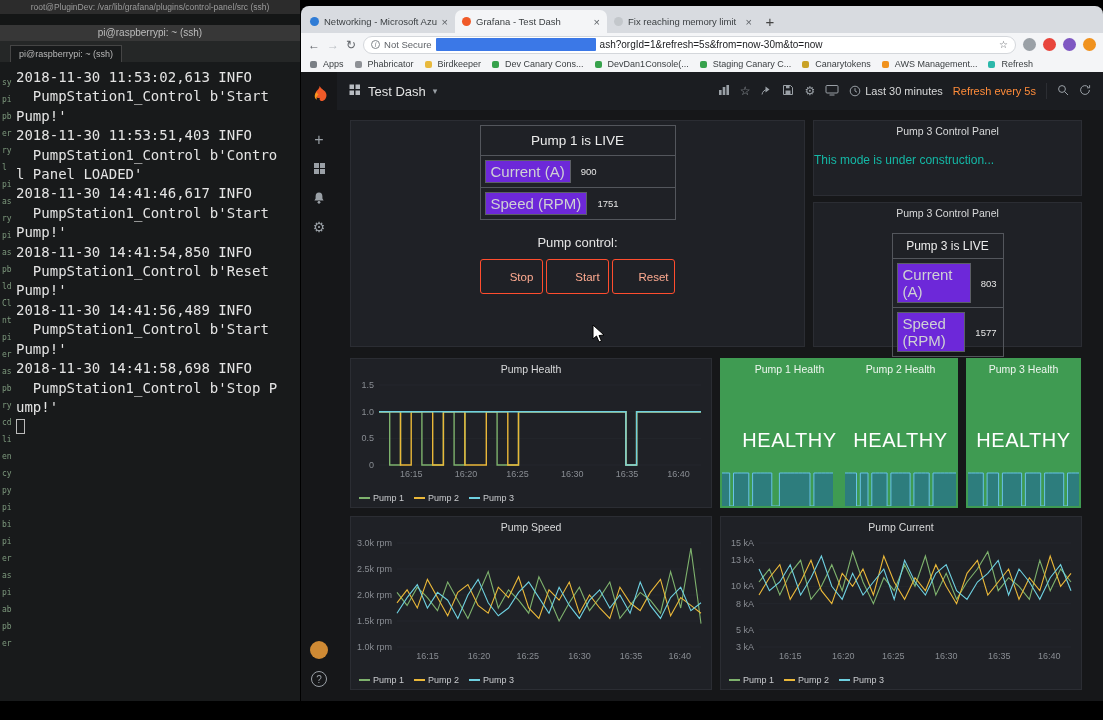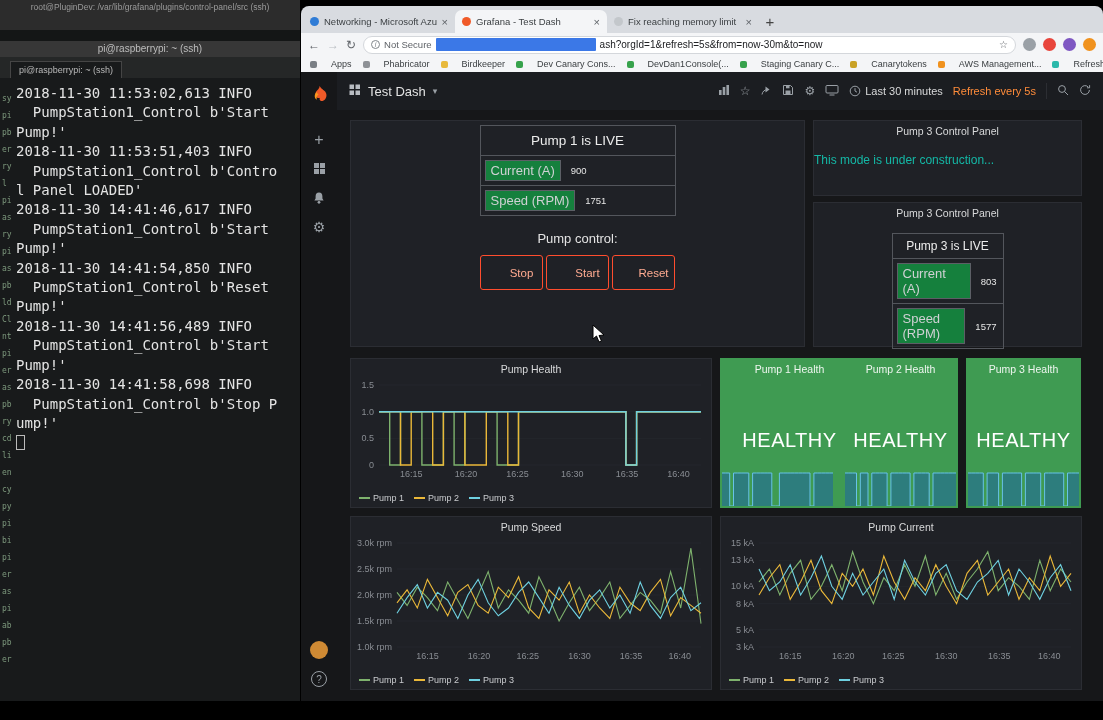--- a/index.html
+++ b/index.html
@@ -2,21 +2,21 @@
 <html><head>
 <meta charset="utf-8">
 <style>
   * { box-sizing:border-box; margin:0; padding:0; }
   html,body { width:1103px; height:720px; background:#000; overflow:hidden;
               font-family:"Liberation Sans",sans-serif; }
   #screen { position:relative; width:1103px; height:720px; background:#000; }
 
   
   .term { position:absolute; left:0; top:0; width:300px; height:701px; background:#181a1b; }
-  .term-bar1 { height:30px; background:#2c2c2c; color:#9b9b9b; font-size:8.5px; line-height:14px;
+  .term-bar1 { height:14px; background:#2c2c2c; color:#9b9b9b; font-size:8.5px; line-height:14px;
                text-align:center; white-space:nowrap; overflow:hidden; }
   .term-mid { height:11px; background:#141616; }
   .term-bar2 { height:16px; background:#373737; color:#bdbdbd; font-size:10px; line-height:16px; text-align:center; }
   .term-tabbar { height:21px; background:#252727; display:flex; align-items:flex-end; padding-left:10px; }
   .term-tab { background:#181a1b; border:1px solid #454545; border-bottom:none; color:#b9b9b9;
               font-size:9px; padding:3px 8px; }
   .term-body { display:flex; height:639px; }
   .term-gutter { width:14px; padding:12px 0 0 2px; font-size:8px; line-height:17px; color:#7d997d;
                  font-family:"DejaVu Sans Mono",monospace; overflow:hidden; }
   .term-log { flex:1; padding:6px 0 0 2px; font-family:"DejaVu Sans Mono",monospace; font-size:14px;
@@ -43,21 +43,21 @@
              overflow:hidden; white-space:nowrap; }
   .sec-info { width:9px; height:9px; border:1px solid #80868b; border-radius:50%; color:#80868b;
               font-size:7px; line-height:8px; text-align:center; flex:none; font-style:italic; }
   .sec-label { color:#5f6368; flex:none; }
   .url-selection { width:160px; height:13px; background:#3b78e7; flex:none; border-radius:1px; }
   .url-rest { color:#202124; flex:none; font-size:10px; }
   .omni-star { margin-left:auto; color:#5f6368; font-size:10px; flex:none; }
   .ext-circle { width:13px; height:13px; border-radius:50%; flex:none; }
   .bookmarks { height:16px; background:#f4f5f7; display:flex; align-items:center; gap:11px;
                padding:0 9px; font-size:9px; color:#3c4043; white-space:nowrap; overflow:hidden; }
-  .bm { display:flex; align-items:center; gap:14px; }
+  .bm { display:flex; align-items:center; gap:6px; }
   .bm-ico { width:7px; height:7px; border-radius:2px; flex:none; }
 
   
   .grafana { position:absolute; left:0; top:66px; right:0; bottom:0; background:#161719; color:#d8d9da; }
   .g-sidebar { position:absolute; left:0; top:0; bottom:0; width:36px; display:flex;
                flex-direction:column; align-items:center; padding:8px 0; }
   .side-ico { width:36px; height:29px; display:flex; align-items:center; justify-content:center; color:#9aa0a6; }
   .g-logo { margin-bottom:16px; }
   .side-spacer { flex:1; }
   .g-avatar { width:18px; height:18px; border-radius:50%; background:#cf8a34; margin:6px 0; }
@@ -73,21 +73,21 @@
   .tn-refresh { font-size:11px; color:#ff8c3a; }
   .tn-sep { width:1px; height:16px; background:#2c2e33; }
   .g-dash { position:absolute; left:36px; right:0; top:38px; bottom:0; }
   .panel { position:absolute; background:#1f2126; border:1px solid #2b2d33; }
   .panel-title { height:20px; line-height:20px; text-align:center; font-size:10.5px; color:#d8d9da; }
   .live-box { border:1px solid #53565c; margin:4px auto 0; width:196px; }
   .small .live-box { width:112px; margin-top:10px; }
   .live-title { text-align:center; font-size:13.5px; color:#ececec; padding:7px 4px; }
   .small .live-title { font-size:12px; padding:5px 2px; }
   .metric-row { display:flex; align-items:center; border-top:1px solid #53565c; }
-  .metric-label { margin:4px; border:1px solid #5c5f66; padding:2px 5px; font-size:13px; color:#cfd1d4; background:#15803d; }
+  .metric-label { margin:4px; border:1px solid #5c5f66; padding:2px 5px; font-size:15px; color:#cfd1d4; background:#6d28d9; }
   .metric-value { font-size:9.5px; color:#e6e6e6; padding:0 6px; }
   .control-label { text-align:center; font-size:13px; color:#e3e3e3; margin-top:15px; }
   .btn-row { display:flex; justify-content:center; gap:3px; margin-top:9px; }
   .pump-btn { width:63px; height:35px; background:#1f2126; border:1px solid #ff4d2e; border-radius:3px;
               color:#ffab91; font-size:11.5px; font-family:"Liberation Sans",sans-serif;padding-left:20px; }
   .construction { text-align:left; font-size:12px; color:#14b8a6; margin-top:12px; }
   .plot { position:absolute; left:2px; right:2px; top:20px; bottom:26px; }
   .legend { position:absolute; left:8px; bottom:4px; display:flex; gap:10px; font-size:9px;
             color:#c9cbce; align-items:center; }
   .leg-item { display:flex; align-items:center; gap:3px; }

